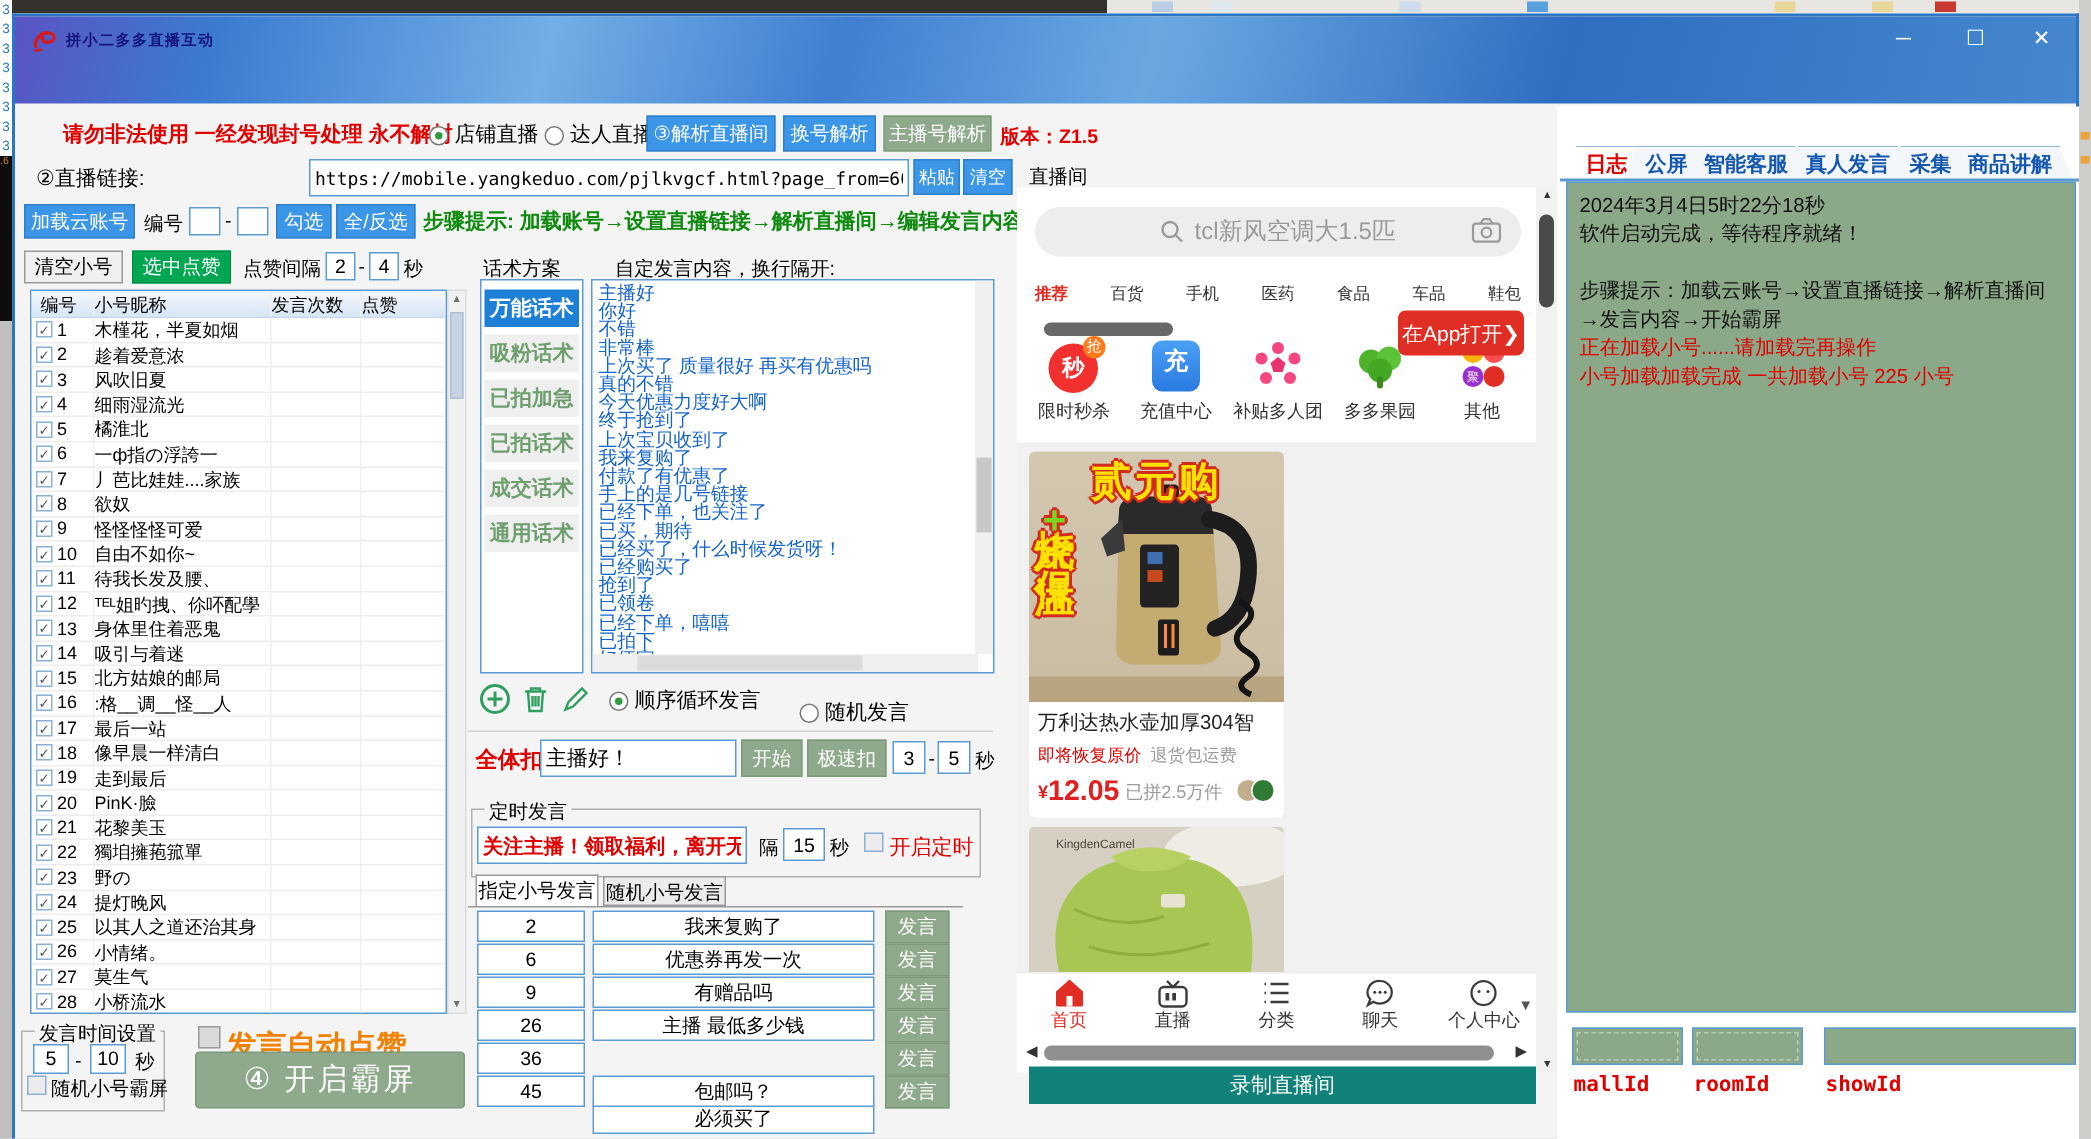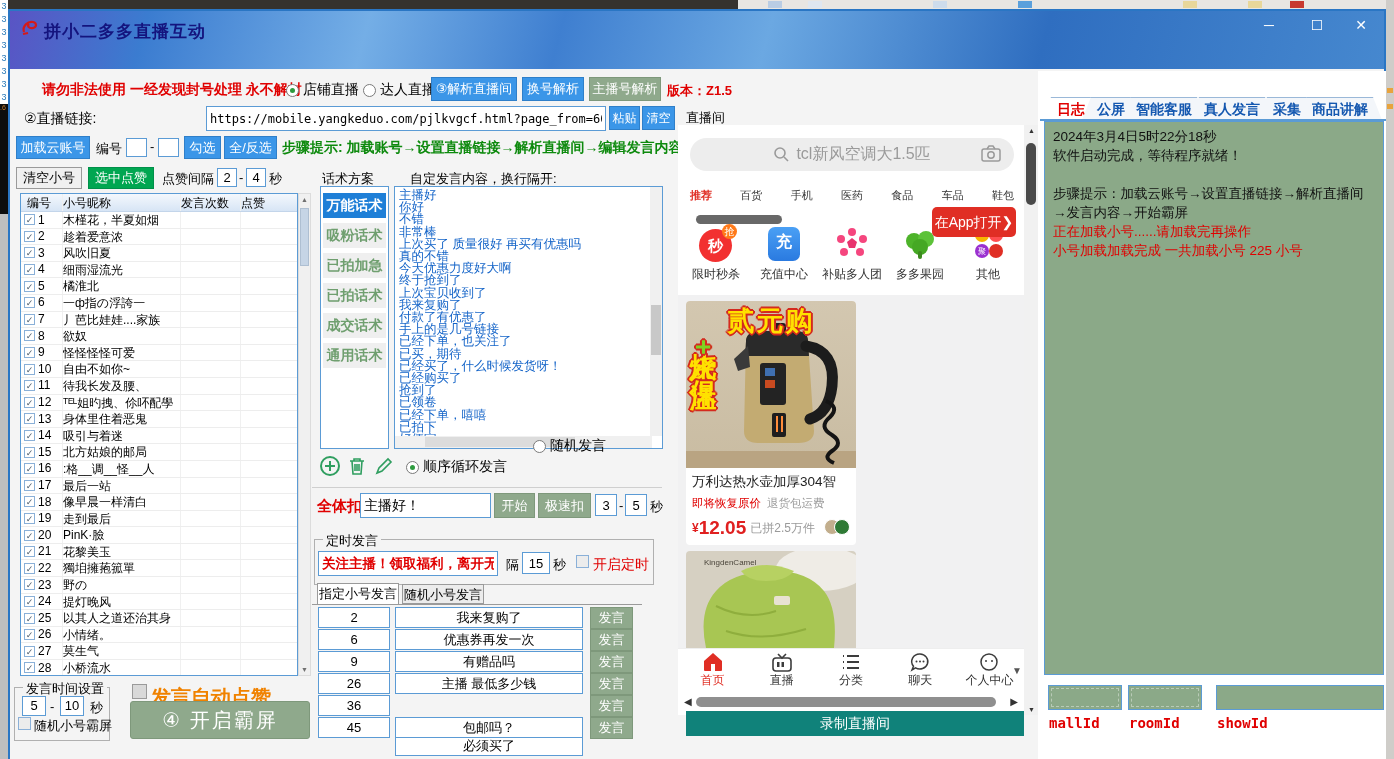--- a/index.html
+++ b/index.html
@@ -16,21 +16,21 @@
      color:#2b7bb9; font-size:9px; line-height:13px; text-align:center; overflow:hidden;}
   #bg-left .code { position:absolute; left:0; top:104px; width:8px; height:110px; background:#0d0d0d; color:#c87b2a; font-size:7px; overflow:hidden;}
   #bg-right { position:absolute; left:1386px; top:0; width:8px; height:759px; background:#cfcdc9; }
   #bg-right .tick { position:absolute; left:1px; width:6px; height:5px; background:#e8a33d; }
 
   
   #win { position:absolute; left:8px; top:9px; width:1378px; height:750px;
      background:#f4f4f4; border:2px solid #2a76c4; border-bottom:none; }
   #titlebar { position:absolute; left:0; top:0; width:100%; height:58px;
      background:linear-gradient(105deg,#5a54c4 0%,#3b7cd0 10%,#74aee6 26%,#3f7fd0 40%,#6ba8e2 55%,#2f6ec0 75%,#4688cf 100%); }
-  #title-text { position:absolute; left:34px; top:9px; font-size:17px; font-weight:bold; color:#14147e; letter-spacing:1px;}
+  #title-text { position:absolute; left:34px; top:9px; font-size:10px; font-weight:bold; color:#14147e; letter-spacing:1px;}
   #logo { position:absolute; left:10px; top:7px; }
   .winctl { position:absolute; top:6px; color:#fff; font-size:14px; width:30px; text-align:center; cursor:default;}
 
   
   .btn-blue { background:#3b96e8; color:#fff; border:1px solid #2f7fc9; font-size:13px;
      text-align:center; line-height:22px; height:24px; }
   .btn-sage { background:#8fa98c; color:#fff; border:1px solid #7e987b; font-size:13px;
      text-align:center; line-height:22px; height:24px; }
   .btn-green{ background:#00a651; color:#fff; border:1px solid #00904a; font-size:13px;
      text-align:center; line-height:20px; height:22px;}
@@ -548,21 +548,21 @@
   <div class="abs ico-g" style="left:363px;">
     <svg width="22" height="22" viewBox="0 0 22 22">
         <path d="M4 18 L6 13 L15 4 L18 7 L9 16 Z M15 4 L18 7" stroke="#2f9e5f" stroke-width="1.6" fill="none"></path>
       </svg>
   </div>
 
   <div class="abs rgrp" style="left:396px;top:447px;">
     <span class="radio sel"></span>
     <span>顺序循环发言</span>
   </div>
-  <div class="abs rgrp" style="left:523px;top:426px;">
+  <div class="abs rgrp" style="left:523px;top:455px;">
     <span class="radio"></span>
     <span>随机发言</span>
   </div>
   <div class="vline" style="left:302px;top:476px;width:350px;height:1px;"></div>
 
   <div class="abs red" style="left:307px;top:486px;font-size:15px;font-weight:bold;">全体扣</div>
   <input class="abs tbox" style="left: 350px; top: 482px; width: 131px; height: 25px; font-size: 14px;" value="主播好！">
   <div class="abs btn-sage" style="left:484px;top:482px;width:41px;height:25px;line-height:23px;">开始</div>
   <div class="abs btn-sage" style="left:528px;top:482px;width:53px;height:25px;line-height:23px;">极速扣</div>
   <input class="abs tbox" style="left: 585px; top: 483px; width: 22px; height: 22px; text-align: center;" value="3">

